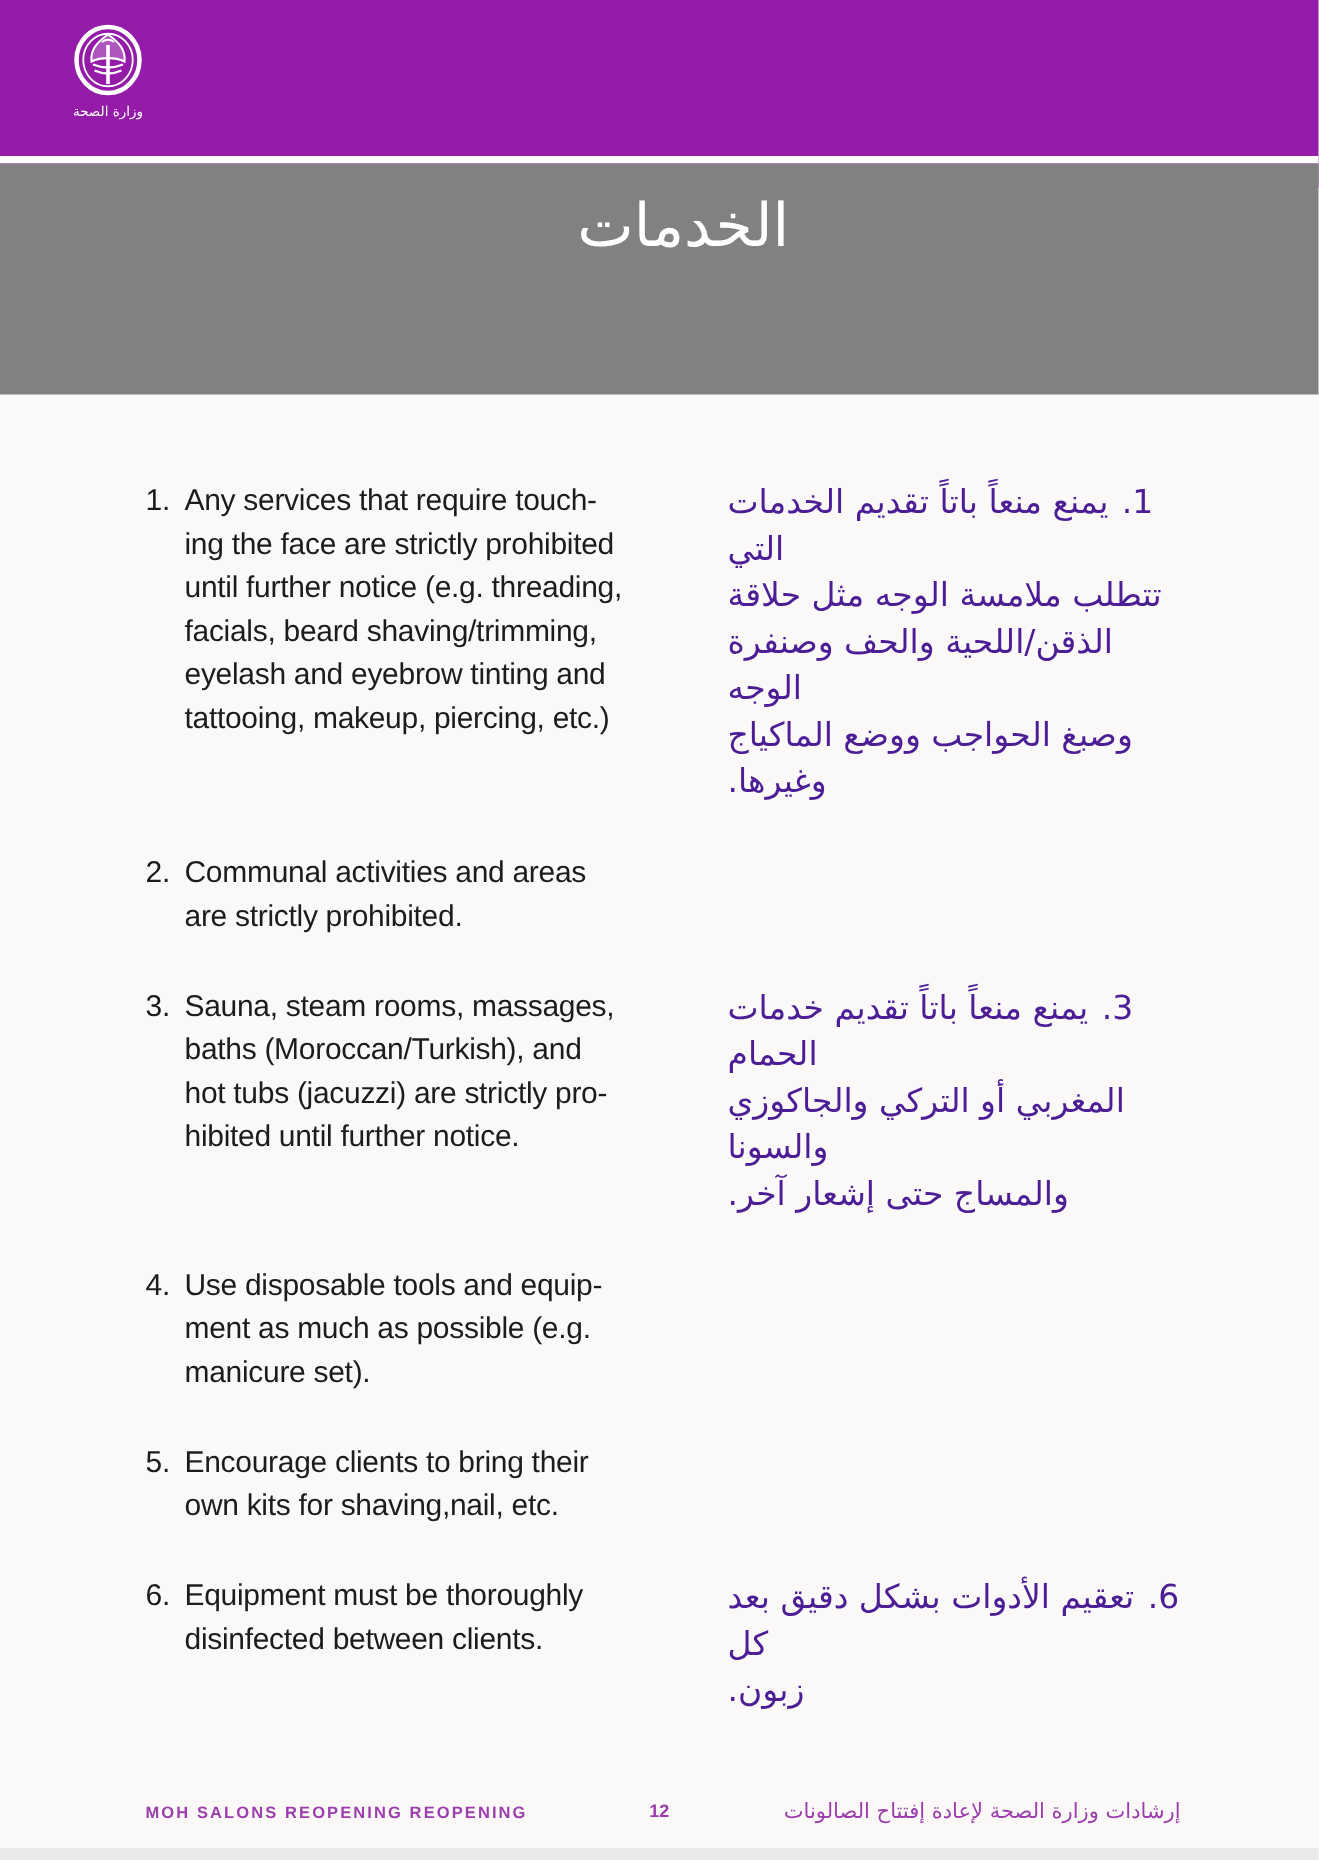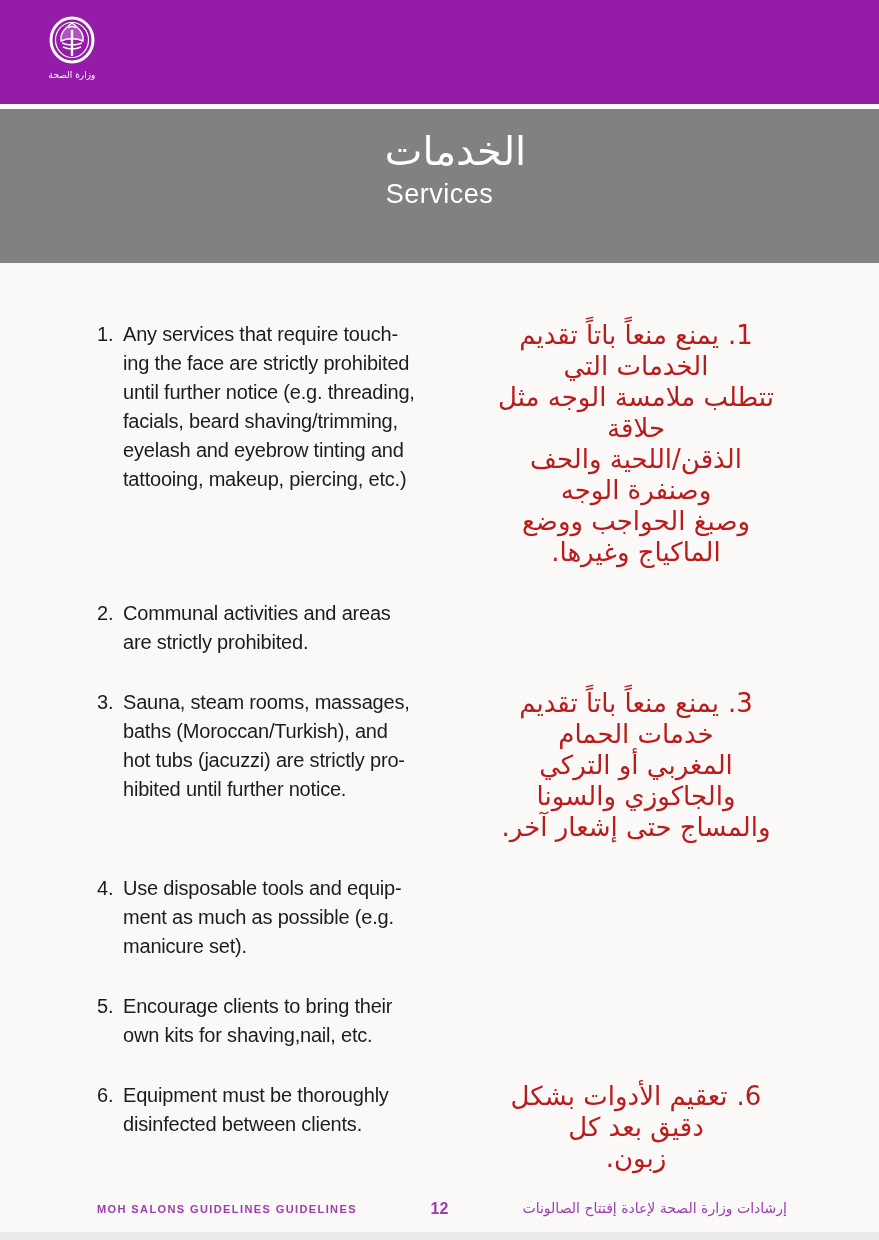--- a/index.html
+++ b/index.html
@@ -44,37 +44,37 @@
     display:flex;justify-content:space-between;align-items:flex-start;
     padding:0 92px 0 97px;margin-bottom:31px;
   }
   .en-cell{
     display:flex;width:352px;color:#1c1c1c;
     font-size:20px;line-height:29px;letter-spacing:-0.2px;
   }
   .en-num{flex:0 0 26px;}
   .en-text{flex:1;white-space:pre-line;}
   .ar-cell{
-    width:302px;direction:rtl;text-align:center;color:#b91c1c;
-    font-size:26px;line-height:31px;
+    width:302px;direction:rtl;text-align:left;color:#4c1d95;
+    font-size:22px;line-height:31px;
     font-family:"DejaVu Sans",sans-serif;
   }
   .ar-num{margin-left:9px;}
   .ar-text{white-space:pre-line;}
   
   .footer{
     position:absolute;left:0;bottom:24px;width:879px;
     display:flex;justify-content:space-between;align-items:baseline;
     padding:0 92px 0 97px;box-sizing:border-box;
   }
   .footer-left{
     color:#9c3dad;font-size:11px;font-weight:bold;letter-spacing:1.4px;white-space:nowrap;
   }
   .footer-page{
-    color:#9c3dad;font-size:16px;font-weight:bold;
+    color:#9c3dad;font-size:12px;font-weight:bold;
     position:absolute;left:0;right:0;text-align:center;
   }
   .footer-right{
     color:#9c3dad;font-size:14px;direction:rtl;white-space:nowrap;
     font-family:"DejaVu Sans",sans-serif;
   }
   .bottom-strip{
     position:absolute;left:0;bottom:0;width:879px;height:8px;background:#eceae9;
   }
 </style>
@@ -96,21 +96,20 @@
         </g>
       </svg>
     </span>
     <span class="logo-caption">وزارة الصحة</span>
   </div>
 </div>
 <div class="brand-gap"></div>
 
 <div class="titleband">
   <div class="title-ar">الخدمات</div>
-  <div class="title-en">Services</div>
 </div>
 
 <div class="content" id="rows">
   <div class="row">
     <div class="en-cell">
       <div class="en-num">1.</div>
       <div class="en-text">Any services that require touch-
 ing the face are strictly prohibited
 until further notice (e.g. threading,
 facials, beard shaving/trimming,
@@ -168,16 +167,16 @@
 disinfected between clients.</div>
     </div>
     <div class="ar-cell"><span class="ar-num">6.</span><span class="ar-text">تعقيم الأدوات بشكل دقيق بعد كل
 زبون.</span></div>
   </div>
 
 </div>
 
 <div class="footer">
   <span class="footer-page">12</span>
-  <span class="footer-left">MOH SALONS GUIDELINES GUIDELINES</span>
+  <span class="footer-left">MOH SALONS REOPENING REOPENING</span>
   <span class="footer-right">إرشادات وزارة الصحة لإعادة إفتتاح الصالونات</span>
 </div>
 <div class="bottom-strip"></div>
 
 </body></html>

